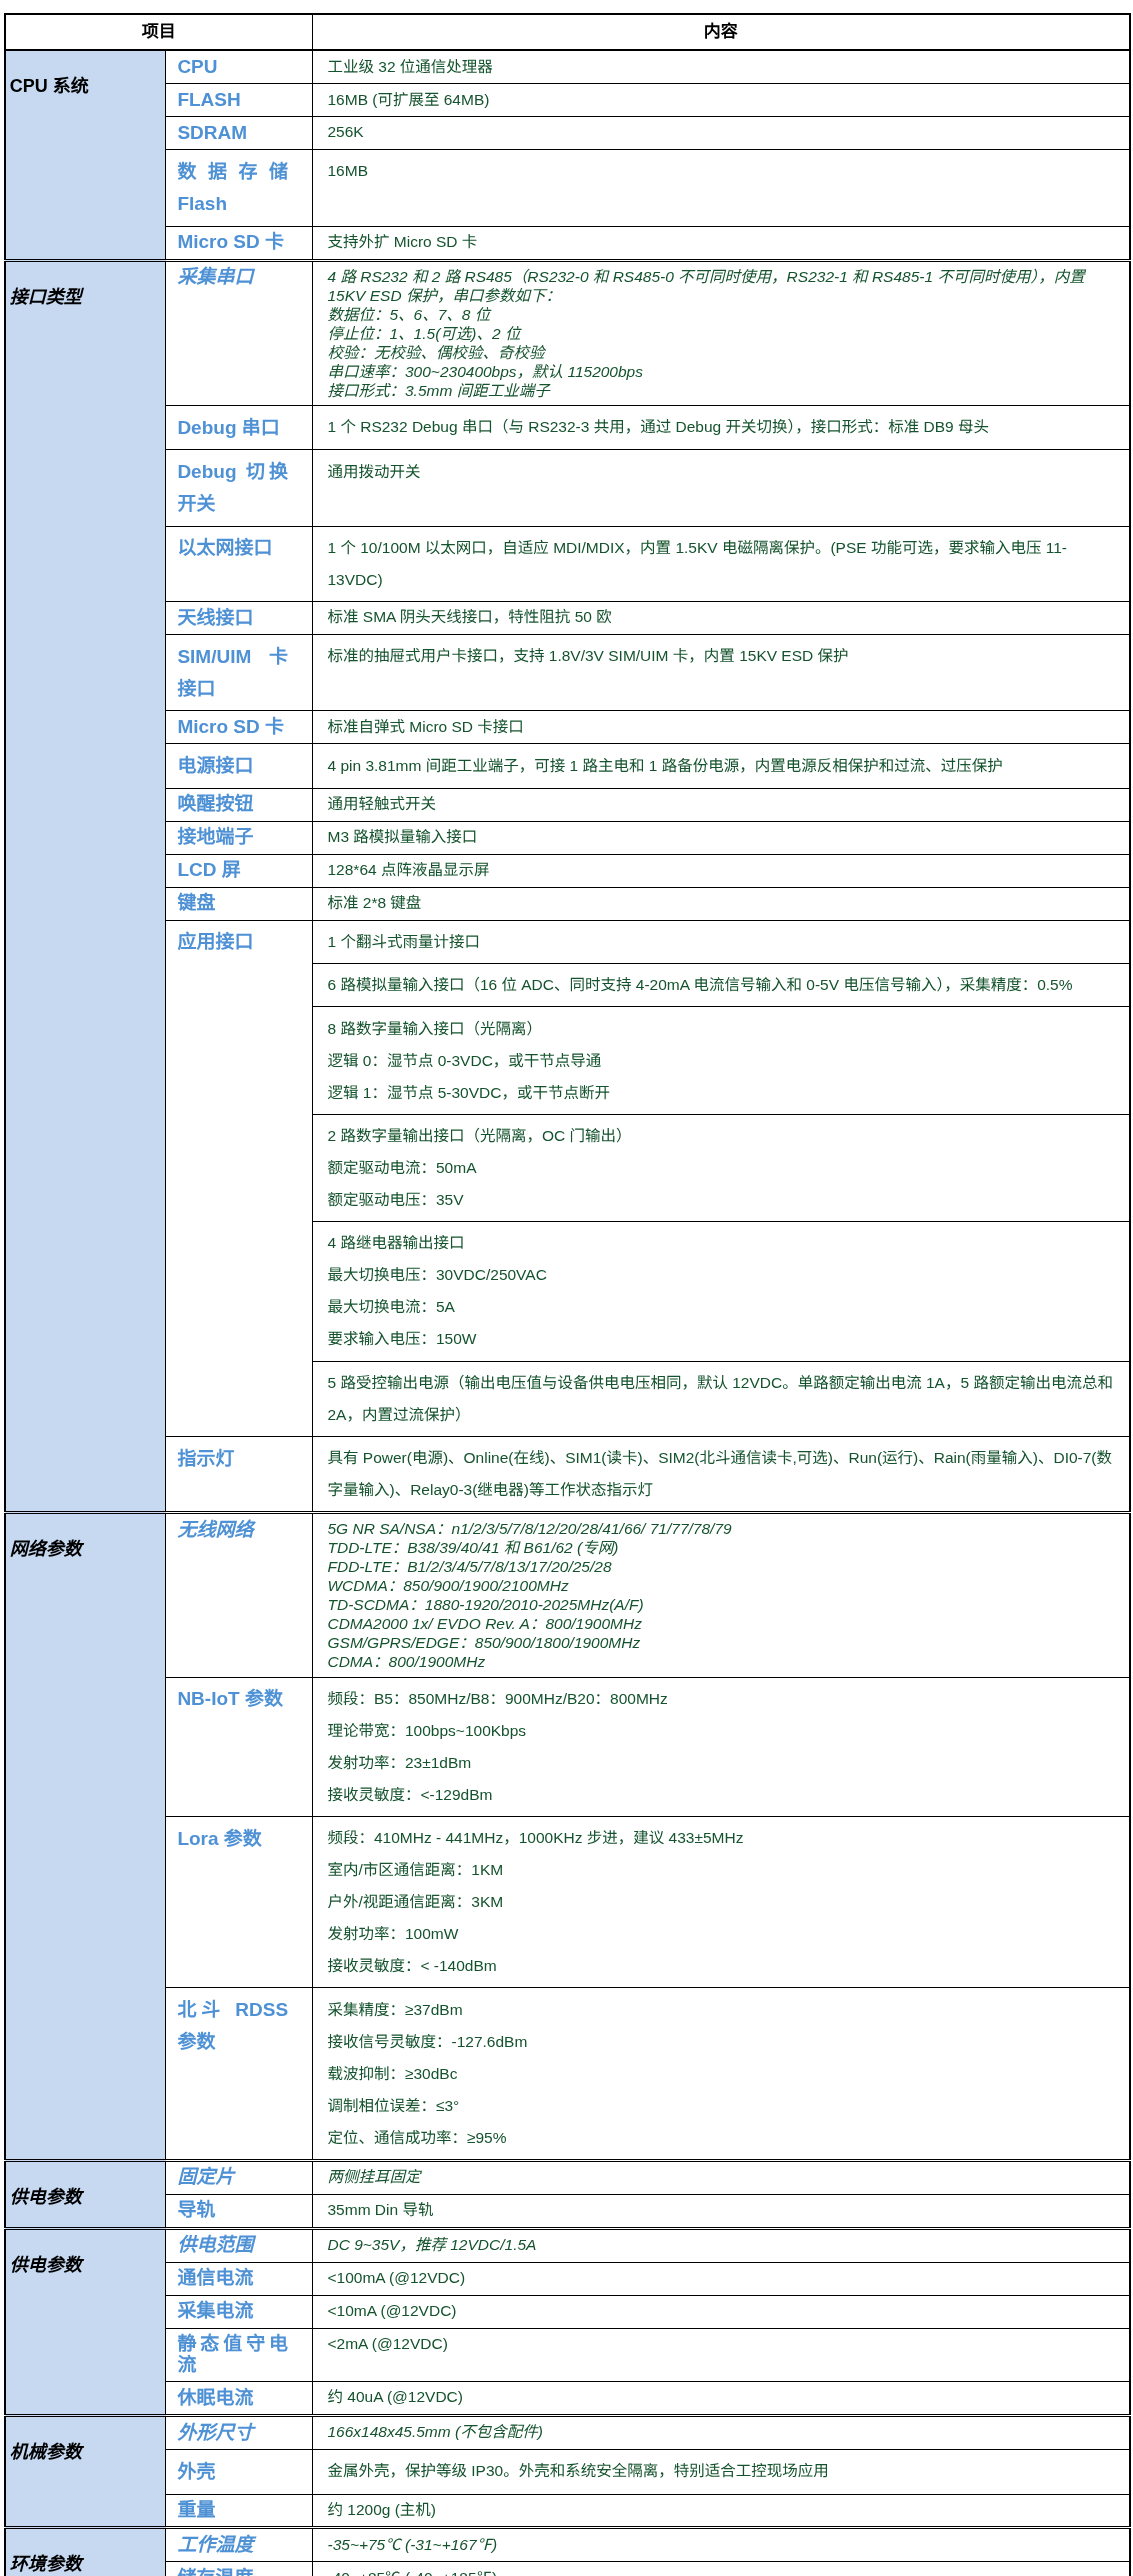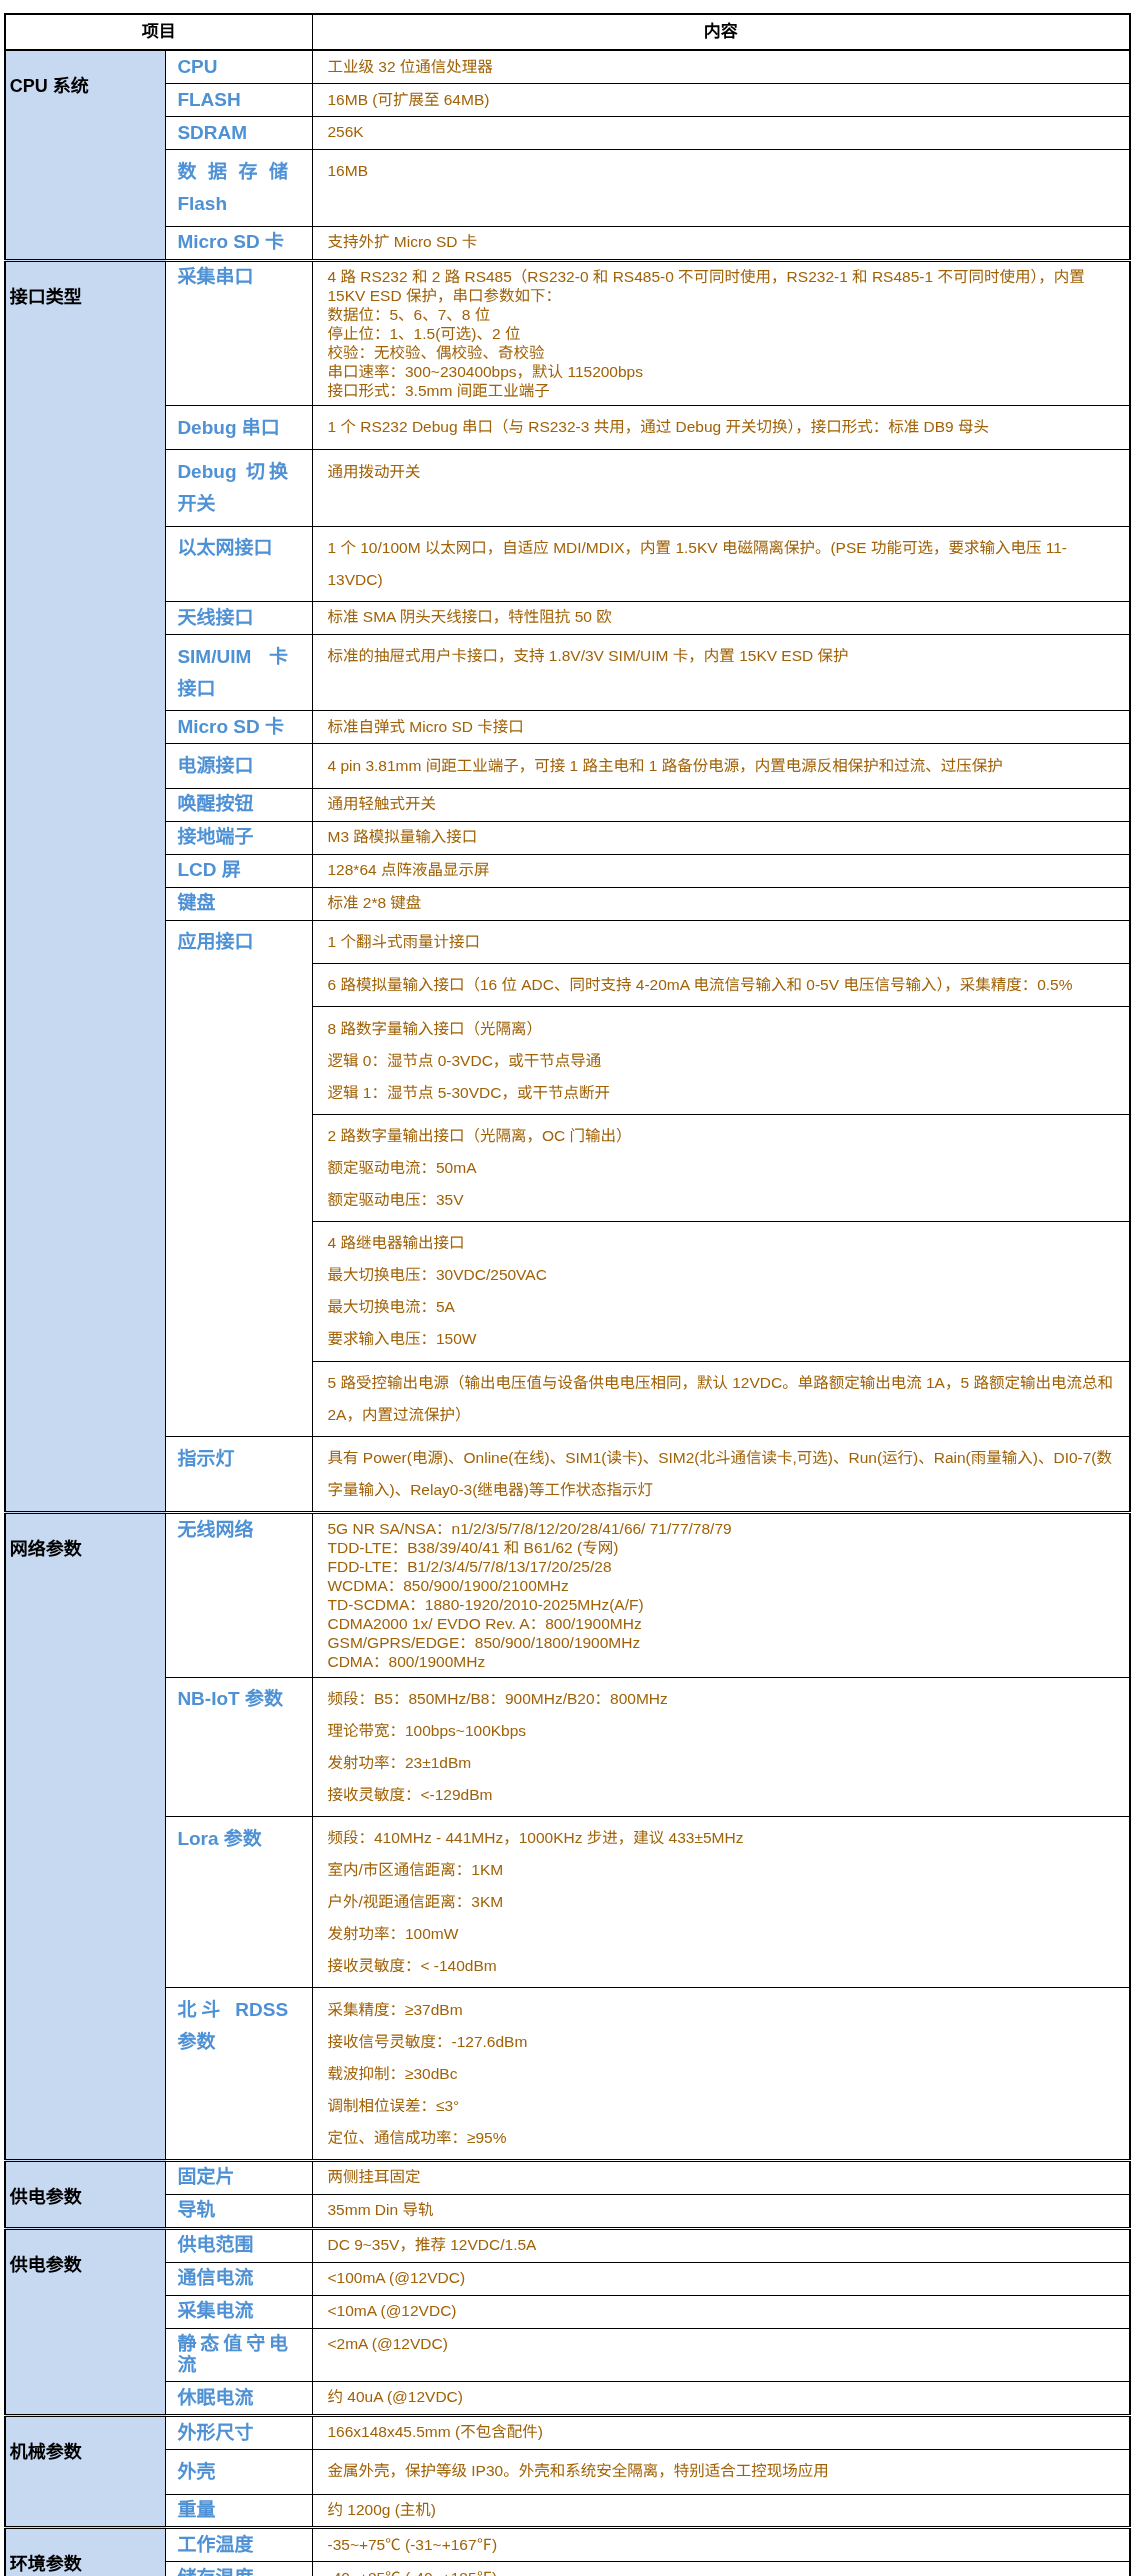--- a/index.html
+++ b/index.html
@@ -3,28 +3,28 @@
 <meta charset="utf-8">
 <style>
   html,body{margin:0;padding:0;background:#ffffff;}
   body{width:1133px;min-height:2595px;font-family:"Liberation Sans",sans-serif;color:#000;}
   table.spec{border-collapse:collapse;table-layout:fixed;width:1126px;margin:13.4px 0 0 3.6px;border:2.1px solid #000;}
   col.c-cat{width:161px;} col.c-item{width:147px;} col.c-content{width:817px;}
   th,td{border-left:1px solid #000;vertical-align:top;box-sizing:border-box;}
   thead th{border-bottom:2.1px solid #000;font-size:17px;font-weight:bold;text-align:center;padding:6.7px 0;line-height:20.6px;background:#fff;border-radius:16px;}
   td.cat{background:#C6D9F1;font-weight:bold;font-size:18px;line-height:24px;padding:23px 4.1px 4.1px 4.1px;color:#000;}
   td.item{color:#4E91D5;font-weight:bold;font-size:19px;line-height:20.6px;padding:5.7px 24px 5.7px 11.3px;text-align:justify;}
-  td.content{font-size:15.5px;padding:5.2px 12.4px 5.2px 14.4px;color:#a16207;}
+  td.content{font-size:15.5px;padding:5.2px 12.4px 5.2px 14.4px;color:#14532d;}
   .ln{line-height:20.6px;}
   tr.r-tight td.content .ln{line-height:19px;}
   tr.r-loose td.content .ln{line-height:32px;}
   tr.r-loose td.item{line-height:32px;}
   tr.sep td{border-top:1.5px solid #000;}
   tr.subrow td{border-top:1.5px solid #000;}
-  tr.secsep td{border-top:3.1px double #000;}
+  tr.secsep td{border-top:3.1px double #000;font-style:italic;}
 </style>
 </head>
 <body>
 
 <table class="spec">
   <colgroup>
       <col class="c-cat">
       <col class="c-item">
       <col class="c-content">
     </colgroup>

